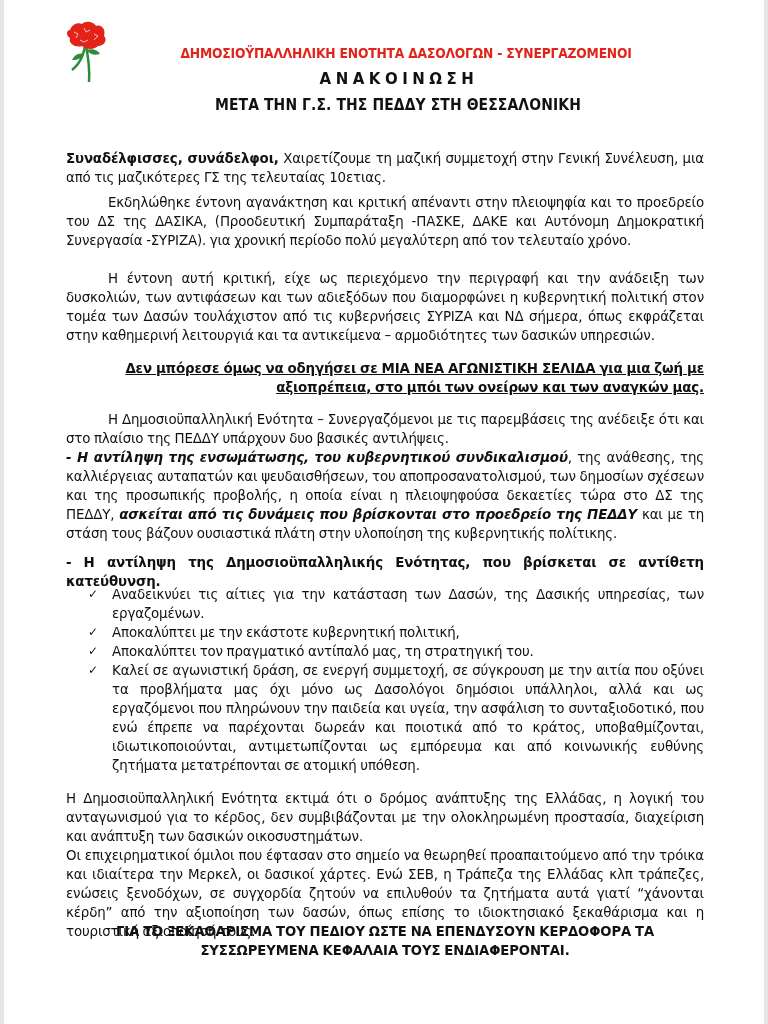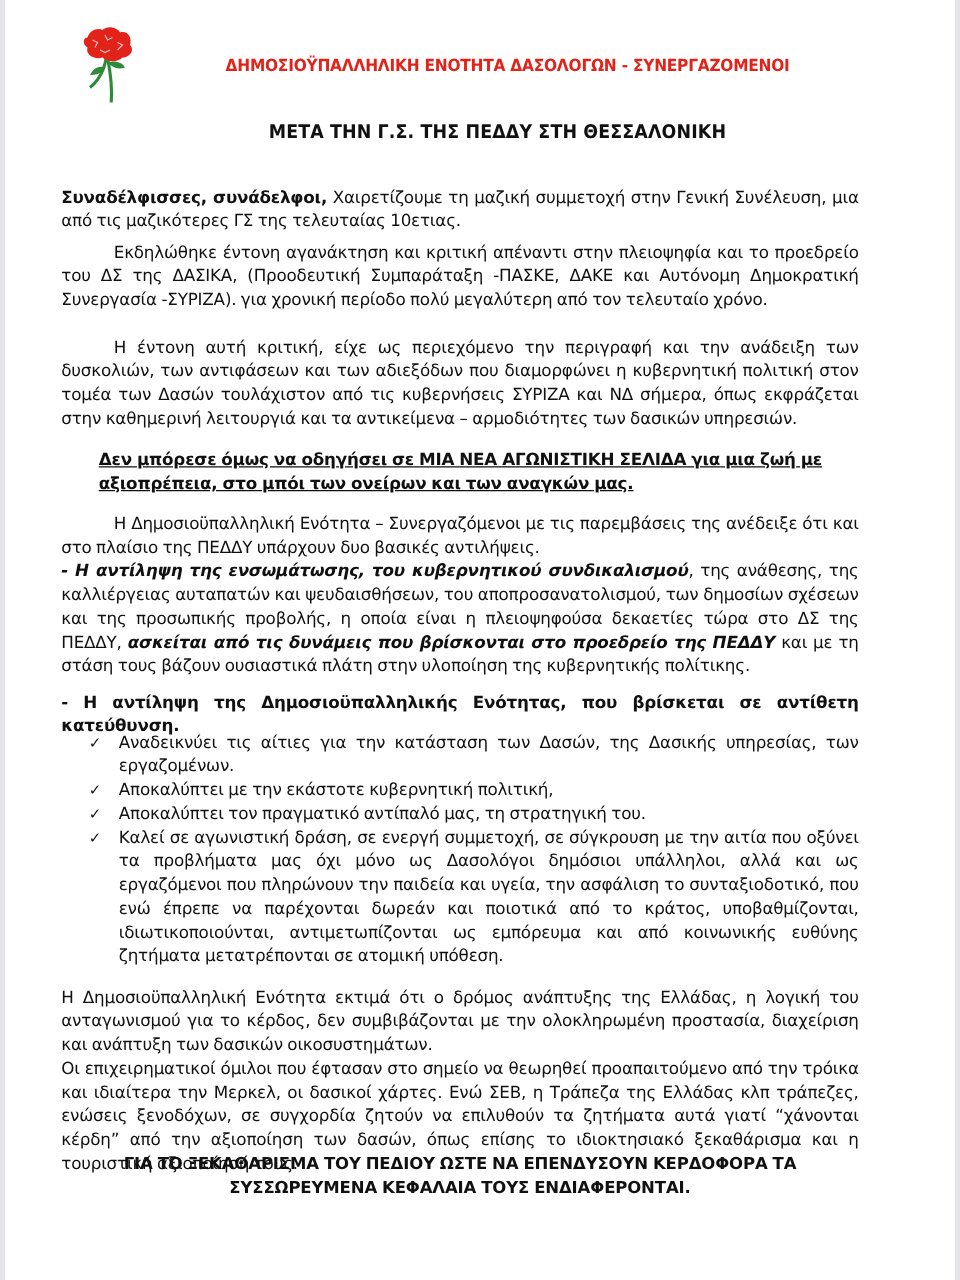--- a/index.html
+++ b/index.html
@@ -32,21 +32,21 @@
       padding-left: 30px;
       font-size: 15px; font-weight: bold; letter-spacing: 4.5px;
     }
     .subtitle {
       position: absolute; left: 0; right: 0; top: 96px; text-align: center;
       padding-left: 30px;
       font-size: 15px; font-weight: bold; letter-spacing: 0.1px;
       transform: scaleX(0.93);
     }
     .body-text {
-      position: absolute; left: 49px; width: 638px;
+      position: absolute; left: 66px; width: 638px;
       font-size: 13.4px; line-height: 19px;
       text-align: justify;
       letter-spacing: -0.15px;
       word-spacing: -0.5px;
     }
     .para { margin: 0; }
     .indent { text-indent: 42px; }
     .u { text-decoration: underline; }
     .b { font-weight: bold; }
     .bi { font-weight: bold; font-style: italic; }
@@ -76,35 +76,36 @@
       <path d="M22 22 C 20 32, 18 42, 8 50" stroke="#2e8b3a" stroke-width="2.5" fill="none"></path>
       <path d="M22 26 C 24 36, 26 48, 25 62" stroke="#2e8b3a" stroke-width="2.5" fill="none"></path>
       <path d="M22 30 C 28 28, 34 30, 36 34 C 30 36, 26 34, 22 30 Z" fill="#2e8b3a"></path>
       <path d="M20 34 C 14 32, 10 36, 8 40 C 14 40, 18 38, 20 34 Z" fill="#2e8b3a"></path>
       <path d="M6 10 C 8 4, 14 2, 18 4 C 22 0, 30 2, 32 6 C 38 4, 42 10, 40 16 C 44 20, 40 26, 34 26 C 30 30, 22 30, 18 26 C 12 28, 4 24, 6 18 C 2 16, 2 10, 6 10 Z" fill="#e2231a"></path>
       <path d="M10 12 L14 14 L12 18 M20 8 L22 12 L26 10 M30 14 L34 16 L30 20 M16 20 L20 22 L24 20" stroke="#ffffff" stroke-width="1" fill="none" opacity="0.7"></path>
     </svg>
   </div>
 
   <div class="org-name">ΔΗΜΟΣΙΟΫΠΑΛΛΗΛΙΚΗ ΕΝΟΤΗΤΑ ΔΑΣΟΛΟΓΩΝ - ΣΥΝΕΡΓΑΖΟΜΕΝΟΙ</div>
+  <div class="announce">ΑΝΑΚΟΙΝΩΣΗ</div>
   <div class="subtitle">ΜΕΤΑ ΤΗΝ Γ.Σ. ΤΗΣ ΠΕΔΔΥ ΣΤΗ ΘΕΣΣΑΛΟΝΙΚΗ</div>
 
   <div class="body-text" style="top:149px;">
     <p class="para"><span class="b">Συναδέλφισσες, συνάδελφοι,</span><span> Χαιρετίζουμε τη μαζική συμμετοχή στην Γενική Συνέλευση, μια από τις μαζικότερες  ΓΣ της τελευταίας 10ετιας.</span></p>
   </div>
 
   <div class="body-text" style="top:193px;">
     <p class="para indent">Εκδηλώθηκε έντονη αγανάκτηση και κριτική απέναντι στην πλειοψηφία και το προεδρείο του ΔΣ της ΔΑΣΙΚΑ, (Προοδευτική Συμπαράταξη -ΠΑΣΚΕ, ΔΑΚΕ και Αυτόνομη Δημοκρατική Συνεργασία -ΣΥΡΙΖΑ). για χρονική περίοδο πολύ μεγαλύτερη από τον τελευταίο χρόνο.</p>
   </div>
 
   <div class="body-text" style="top:269px;">
     <p class="para indent">Η έντονη αυτή κριτική, είχε ως περιεχόμενο την περιγραφή και την ανάδειξη των δυσκολιών, των αντιφάσεων και των αδιεξόδων που διαμορφώνει η κυβερνητική πολιτική στον τομέα των Δασών τουλάχιστον από τις κυβερνήσεις ΣΥΡΙΖΑ και ΝΔ σήμερα, όπως εκφράζεται στην καθημερινή λειτουργιά και τα αντικείμενα – αρμοδιότητες των δασικών υπηρεσιών.</p>
   </div>
 
-  <div class="body-text" style="top:359px; text-align:left;">
+  <div class="body-text" style="top:359px; text-align:right;">
     <div class="b u" style="padding-left:30px;">Δεν μπόρεσε όμως να οδηγήσει σε ΜΙΑ ΝΕΑ ΑΓΩΝΙΣΤΙΚΗ ΣΕΛΙΔΑ για μια ζωή με</div>
     <div class="b u" style="padding-left:30px;">αξιοπρέπεια, στο μπόι των ονείρων και των αναγκών μας.</div>
   </div>
 
   <div class="body-text" style="top:410px;">
     <p class="para indent">Η Δημοσιοϋπαλληλική Ενότητα – Συνεργαζόμενοι  με τις παρεμβάσεις της ανέδειξε ότι και στο πλαίσιο της ΠΕΔΔΥ υπάρχουν δυο βασικές αντιλήψεις.</p>
   </div>
 
   <div class="body-text" style="top:448px;">
     <p class="para"><span class="bi">- Η αντίληψη της ενσωμάτωσης, του κυβερνητικού συνδικαλισμού</span><span>, της ανάθεσης, της καλλιέργειας αυταπατών και ψευδαισθήσεων, του αποπροσανατολισμού,  των δημοσίων σχέσεων και της προσωπικής προβολής, η οποία είναι η πλειοψηφούσα δεκαετίες τώρα στο ΔΣ της ΠΕΔΔΥ, </span><span class="bi">ασκείται από τις δυνάμεις που βρίσκονται στο προεδρείο της ΠΕΔΔΥ</span><span> και με τη στάση τους βάζουν ουσιαστικά πλάτη στην υλοποίηση της κυβερνητικής πολίτικης.</span></p>

